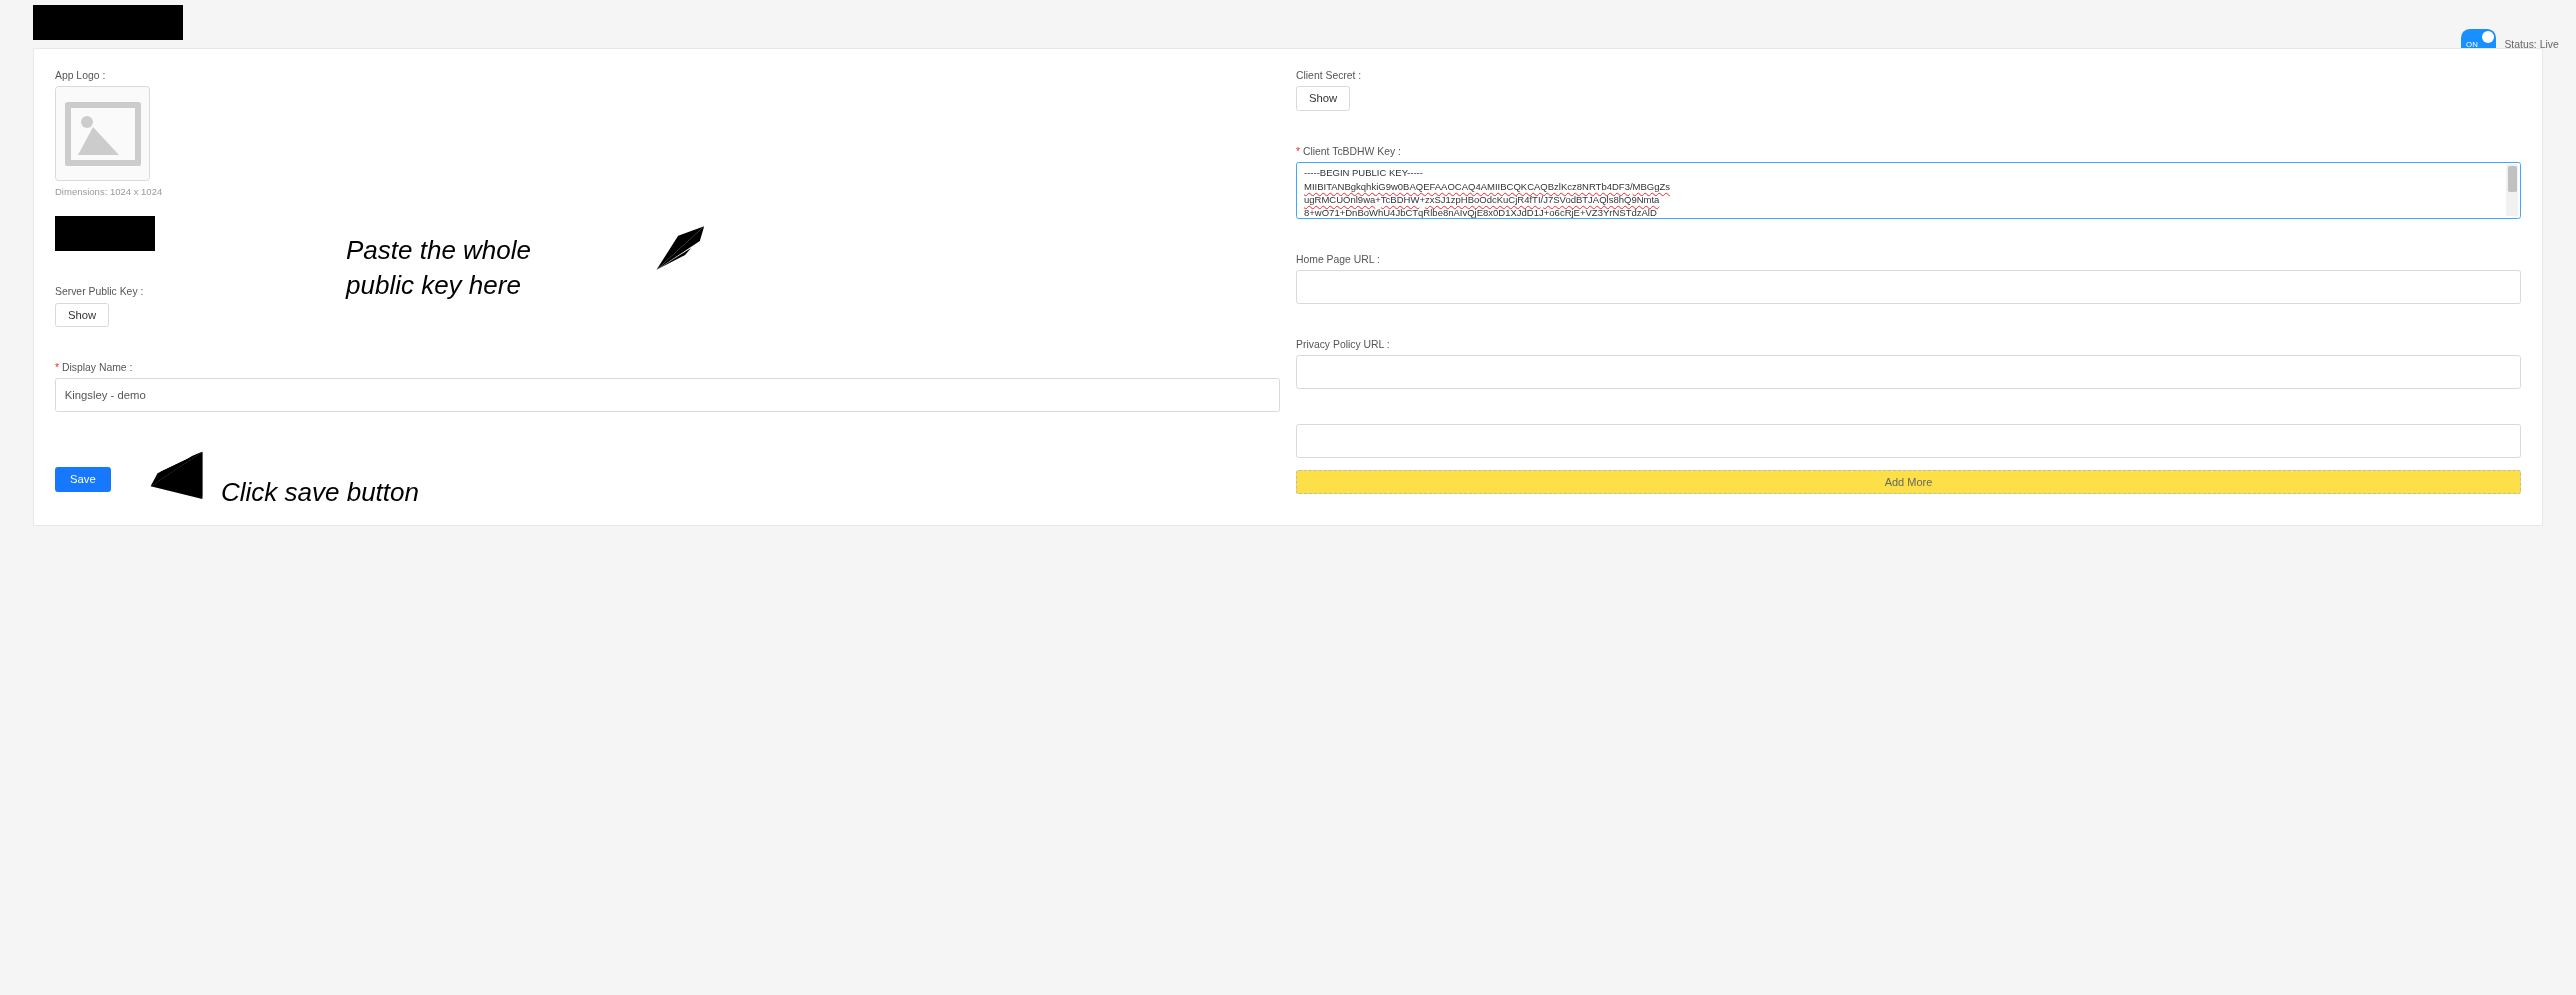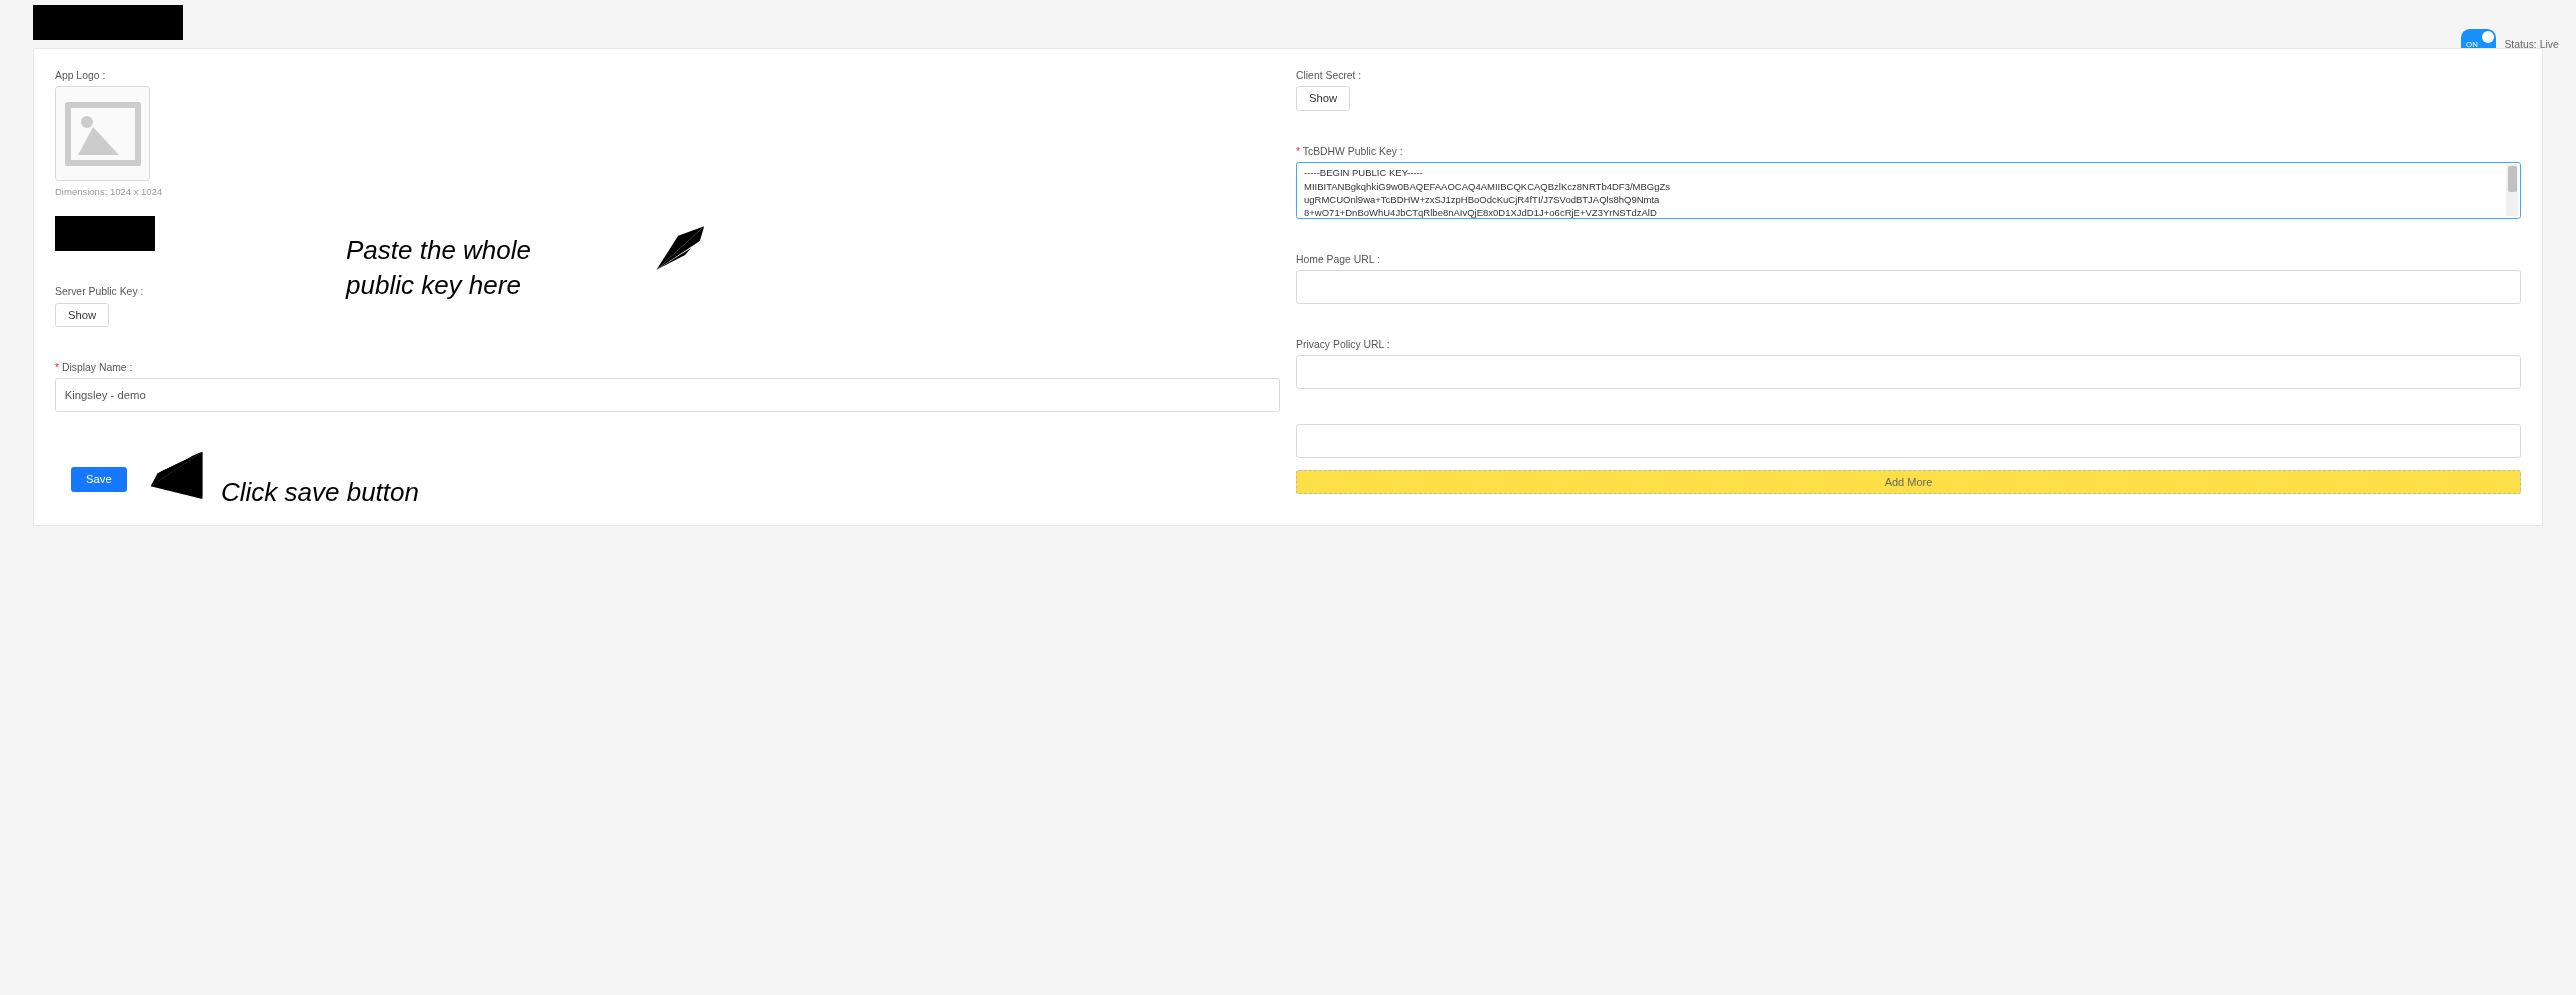--- a/index.html
+++ b/index.html
@@ -185,20 +185,21 @@
     }
     .textarea-content {
       padding: 3.5px 15.6px 3.5px 7px;
       font-size: 9.5px;
       line-height: 1.4;
       color: #333;
       height: 100%;
       overflow-y: auto;
     }
     .textarea-content .seg {
+      text-decoration: underline;
       text-decoration-color: #f5222d;
       text-decoration-style: wavy;
       text-underline-offset: 1.7px;
     }
     .scrollbar {
       position: absolute;
       right: 1.7px;
       top: 1.7px;
       bottom: 1.7px;
       width: 12px;
@@ -223,21 +224,20 @@
       background: #fde047;
       display: flex;
       align-items: center;
       justify-content: center;
       font-size: 11px;
       color: #666;
       cursor: pointer;
     }
     .save-row {
       margin-top: 55px;
-      margin-left: 16px;
     }
     
     .annot {
       position: absolute;
       font-size: 26px;
       color: #000;
       line-height: 1.35;
       font-family: -apple-system, "Segoe UI", Arial, sans-serif;
       font-weight: 400;
       pointer-events: none;
@@ -326,21 +326,21 @@
         <polygon points="70,5 40,22 58,10" fill="#000"></polygon>
         <path d="M70 5 L10 45 L28 48 L10 45 L18 30 Z M70 5 L45 45 L70 58 Z" fill="#000"></path>
       </svg>
     </div>
 
     <div class="col-right">
       <span class="field-label">Client Secret :</span>
       <button class="btn">Show</button>
 
       <div class="section-gap">
-        <span class="field-label required">TcBDHW Public Key :</span>
+        <span class="field-label required">Client TcBDHW Key :</span>
         <div class="textarea-wrap">
           <div class="textarea-content">
             <span>-----BEGIN PUBLIC KEY-----</span><br>
             <span class="seg">MIIBITANBgkqhkiG9w0BAQEFAAOCAQ4AMIIBCQKCAQBzlKcz8NRTb4DF3</span><span>/</span><span class="seg">MBGgZs</span><br>
             <span class="seg">ugRMCUOnl9wa</span><span>+</span><span class="seg">TcBDHW</span><span>+</span><span class="seg">zxSJ1zpHBoOdcKuCjR4fTI</span><span>/</span><span class="seg">J7SVodBTJAQls8hQ9Nmta</span><br>
             <span>8+</span><span class="seg">wO71</span><span>+</span><span class="seg">DnBoWhU4JbCTqRlbe8nAIvQjE8x0D1XJdD1J</span><span>+</span><span class="seg">o6cRjE</span><span>+</span><span class="seg">VZ3YrNSTdzAlD</span>
           </div>
           <div class="scrollbar">
             <div class="scrollbar-thumb"></div>
           </div>

